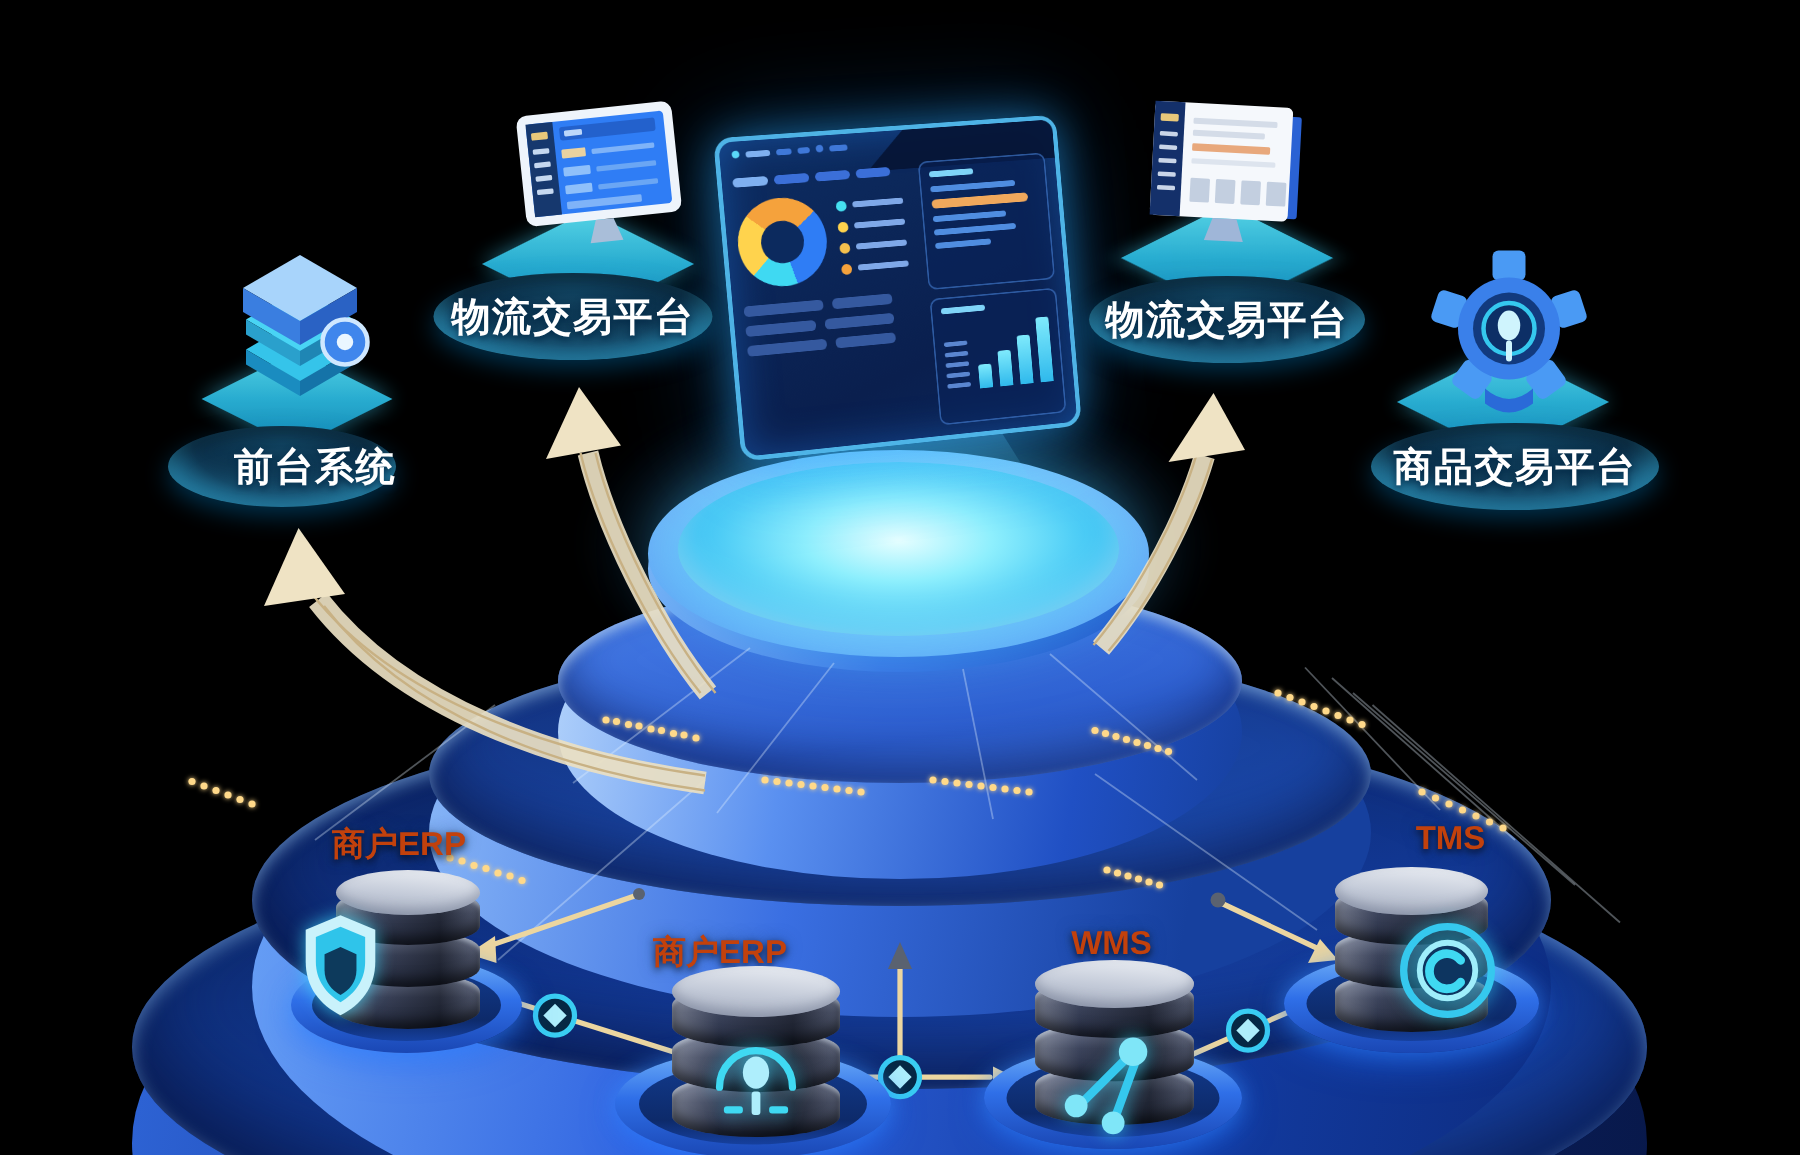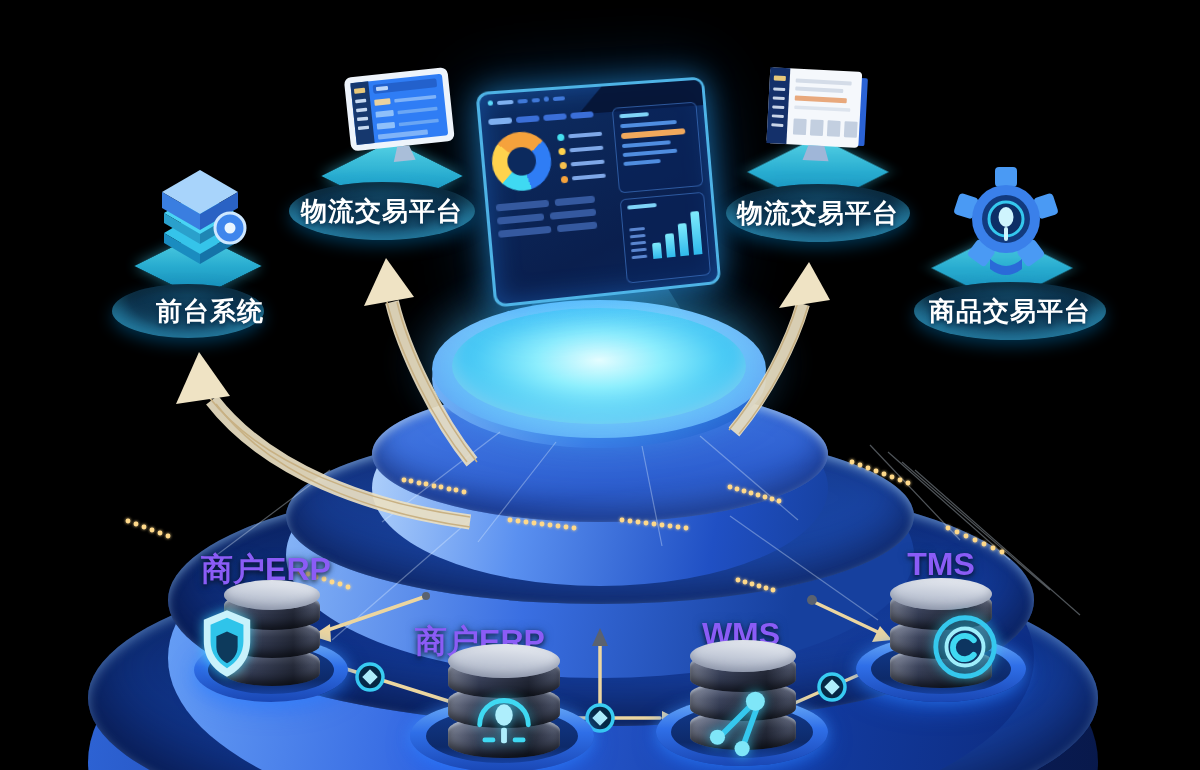--- a/index.html
+++ b/index.html
@@ -55,21 +55,21 @@
         box-shadow:0 6px 16px rgba(0,140,220,.35), inset 0 -10px 20px rgba(60,190,240,.5), inset 0 4px 10px rgba(0,0,0,.45);
         color:#fff;font-weight:800;font-size:26px;letter-spacing:1px;
         text-shadow:0 2px 4px rgba(0,40,70,.85);z-index:34;}
 
   
   .iso{position:absolute;z-index:33;
        background:linear-gradient(135deg,#5ce0f2 0%,#2bb6dc 50%,#128cba 100%);
        transform:scaleY(.5) rotate(45deg);box-shadow:0 0 18px rgba(60,200,240,.55);opacity:.95;}
 
   .icon-wrap{position:absolute;z-index:35;}
-  .dbl{position:absolute;z-index:23;color:#8b5cf6;font-weight:800;font-size:32px;text-align:center;
+  .dbl{position:absolute;z-index:23;color:#c2410c;font-weight:800;font-size:22px;text-align:center;
        text-shadow:0 2px 5px rgba(0,0,0,.7),0 0 10px rgba(20,60,120,.6);}
 
   
   .pad-o{position:absolute;border-radius:50%;z-index:22;
          background:linear-gradient(180deg,#6fb0f8 0%,#2f6fe8 45%,#1a47b4 100%);
          box-shadow:0 8px 22px rgba(30,110,255,.5), 0 0 14px rgba(70,160,255,.45);}
   .pad-i{position:absolute;border-radius:50%;z-index:22;
          background:linear-gradient(180deg,#123a8c,#0d2a6a 70%,#16409e);}
   .seg{position:absolute;z-index:24;
        background:linear-gradient(90deg, rgba(255,255,255,.28), rgba(255,255,255,0) 28%, rgba(0,0,0,.38) 72%, rgba(255,255,255,.10)),
@@ -542,21 +542,21 @@
   <div class="dbicon" style="left:704px;top:686px;">
     <svg width="80" height="74" viewBox="0 0 84 78">
       <line x1="16" y1="54" x2="52" y2="18" stroke="#35c8ee" stroke-width="6" stroke-linecap="round"></line>
       <line x1="40" y1="66" x2="56" y2="22" stroke="#35c8ee" stroke-width="6" stroke-linecap="round"></line>
       <circle cx="14" cy="54" r="8" fill="#7fe6f8"></circle>
       <circle cx="54" cy="16" r="10" fill="#7fe6f8"></circle>
       <circle cx="40" cy="66" r="8" fill="#7fe6f8"></circle>
     </svg>
   </div>
 
-  <div class="abs dbl" style="left:876px;top:546px;width:130px;">TMS</div>
+  <div class="abs dbl" style="left:902px;top:546px;width:130px;">TMS</div>
   <div class="pad-o" style="left:856px;top:636px;width:170px;height:66px;"></div>
   <div class="pad-i" style="left:871px;top:644px;width:140px;height:50px;"></div>
   <div class="seg" style="left:890px;top:648px;width:102px;height:40px;border-radius:51px/13px;"></div>
   <div class="seg" style="left:890px;top:619px;width:102px;height:40px;border-radius:51px/13px;"></div>
   <div class="seg" style="left:890px;top:590px;width:102px;height:40px;border-radius:51px/13px;"></div>
   <div class="cap" style="left:890px;top:578px;width:102px;height:32px;"></div>
   <div class="dbicon" style="left:928px;top:610px;">
     <svg width="74" height="74" viewBox="0 0 76 76">
       <circle cx="38" cy="38" r="30" stroke="#35c8ee" stroke-width="5" fill="rgba(10,40,80,.25)"></circle>
       <circle cx="38" cy="38" r="19" stroke="#9feefb" stroke-width="4" fill="#0d3560"></circle>

